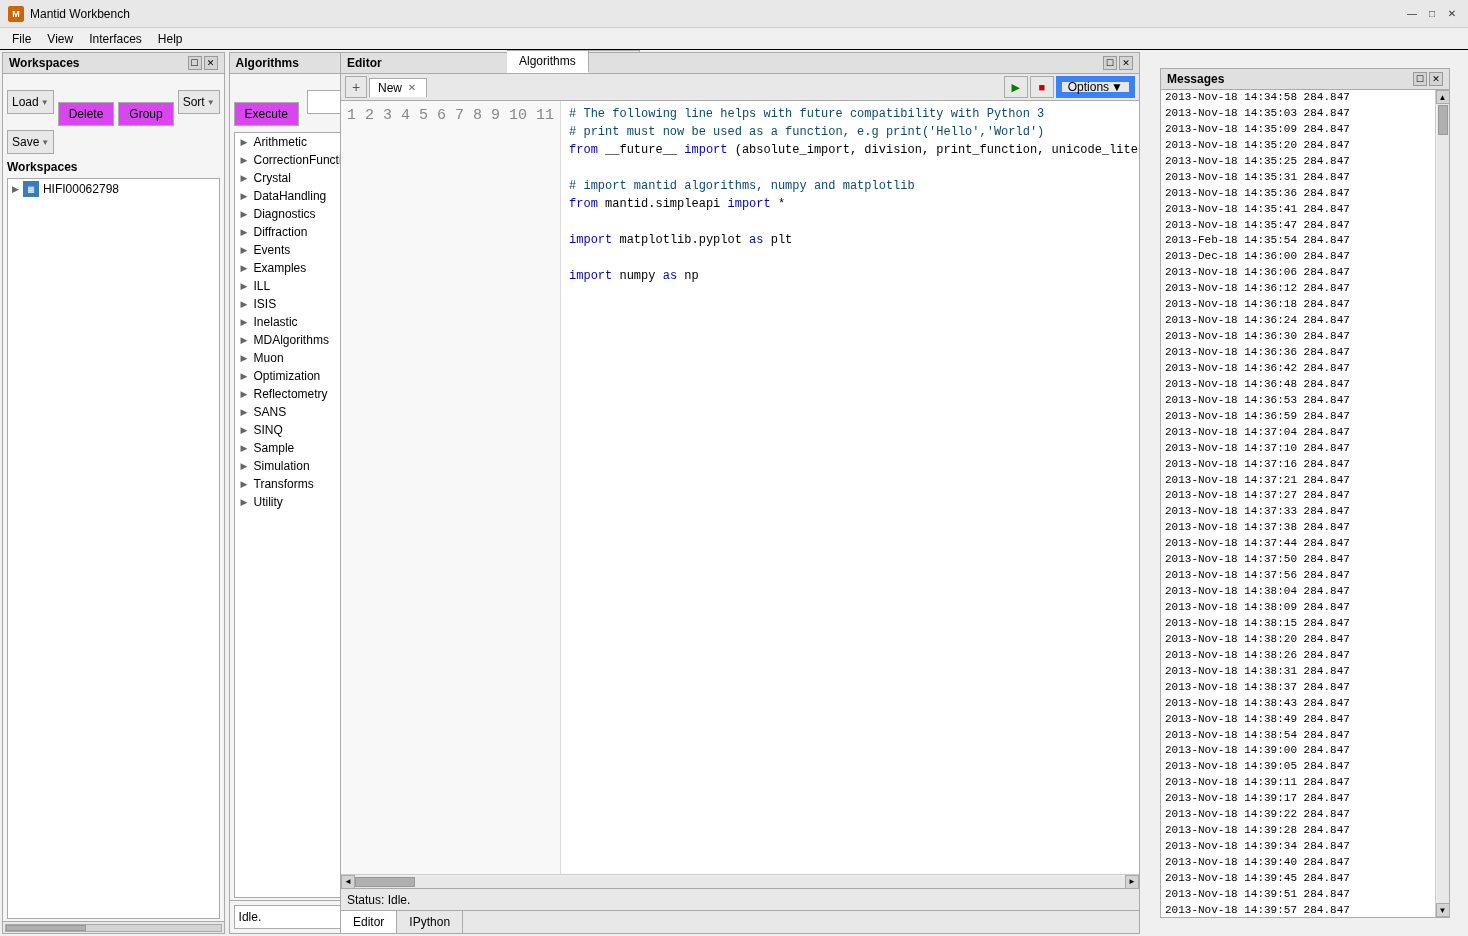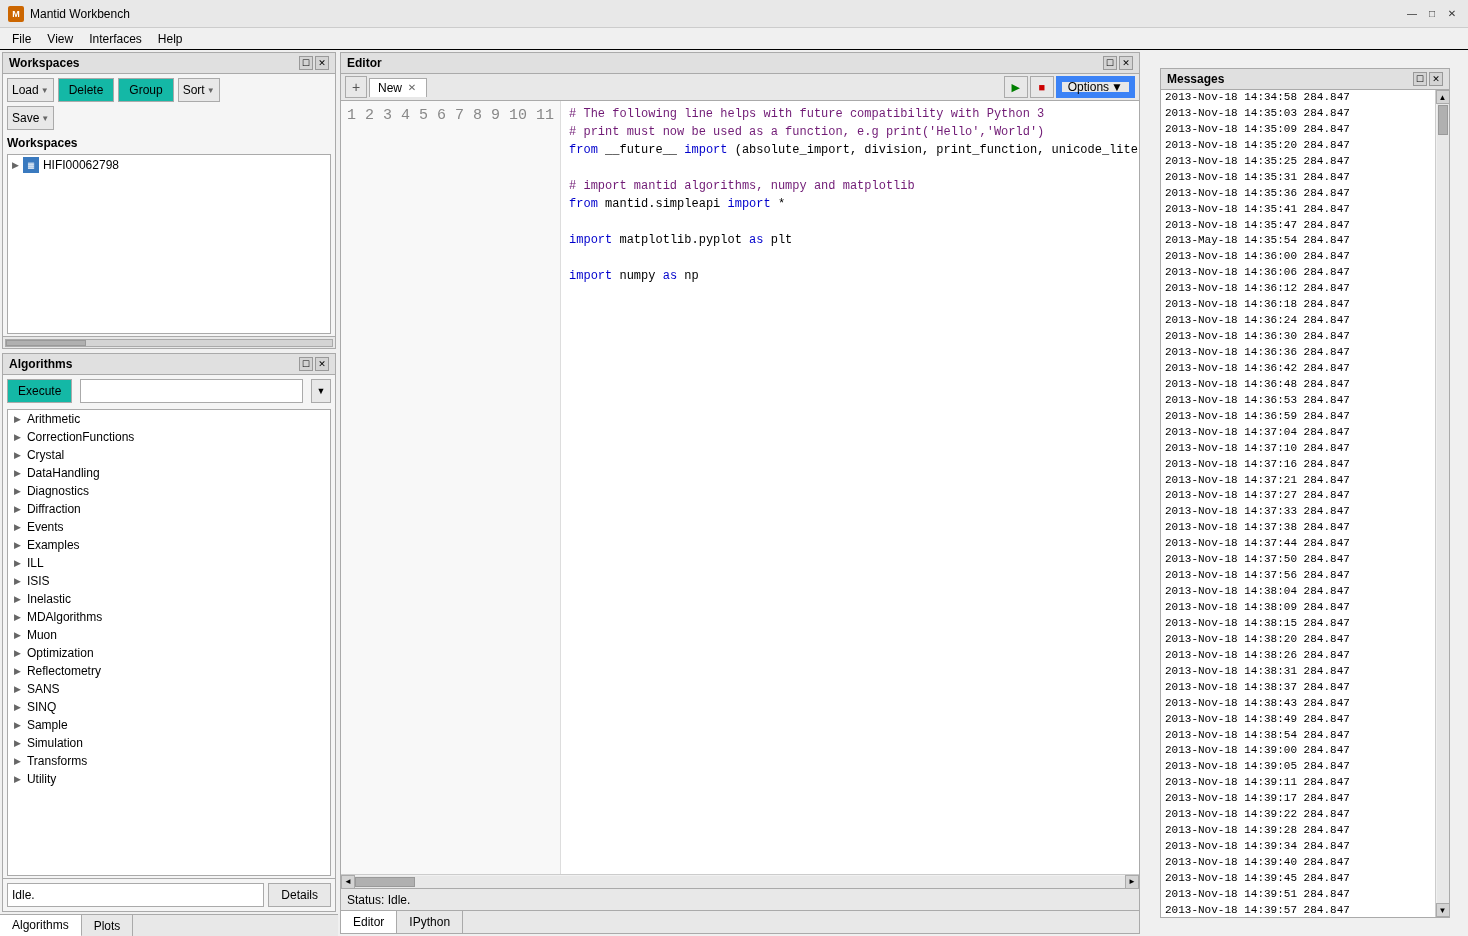--- a/index.html
+++ b/index.html
@@ -79,21 +79,21 @@
     #main-layout {
       display: flex;
       flex: 1;
       overflow: hidden;
     }
 
     
     #left-panel {
       width: 338px;
       display: flex;
-      flex-direction: column;
+      flex-direction: row;
       flex-shrink: 0;
       background: #f0f0f0;
     }
 
     
     #workspaces-panel {
       display: flex;
       flex-direction: column;
       border: 1px solid #aaa;
       background: #f5f5f5;
@@ -130,28 +130,29 @@
     }
 
     .ws-toolbar {
       display: flex;
       align-items: center;
       padding: 4px;
       gap: 4px;
       flex-wrap: wrap;
     }
     .btn {
-      background: #14b8a6;
+      background: #d946ef;
       border: 1px solid #aaa;
       padding: 2px 10px;
       cursor: pointer;
       font-size: 12px;
       height: 24px;
       display: flex;
       align-items: center;
+      margin-top: 24px;
     }
     .btn-dropdown {
       background: #e8e8e8;
       border: 1px solid #aaa;
       padding: 2px 4px;
       cursor: pointer;
       font-size: 12px;
       height: 24px;
       display: flex;
       align-items: center;
@@ -467,21 +468,21 @@
     .code-content {
       flex: 1;
       padding: 4px 8px;
       font-family: 'Courier New', monospace;
       font-size: 12px;
       line-height: 1.5;
       color: #000;
       white-space: pre;
       overflow: auto;
     }
-    .code-comment { color: #701a75; }
+    .code-comment { color: #0c4a6e; }
     .code-keyword { color: #0000cc; font-weight: normal; }
 
     .editor-status {
       background: #e8e8e8;
       border-top: 1px solid #aaa;
       height: 22px;
       display: flex;
       align-items: center;
       padding: 0 6px;
       font-size: 12px;
@@ -876,22 +877,22 @@
 
       <div class="msg-row">2013-Nov-18 14:34:58   284.847</div>
           <div class="msg-row">2013-Nov-18 14:35:03   284.847</div>
           <div class="msg-row">2013-Nov-18 14:35:09   284.847</div>
           <div class="msg-row">2013-Nov-18 14:35:20   284.847</div>
           <div class="msg-row">2013-Nov-18 14:35:25   284.847</div>
           <div class="msg-row">2013-Nov-18 14:35:31   284.847</div>
           <div class="msg-row">2013-Nov-18 14:35:36   284.847</div>
           <div class="msg-row">2013-Nov-18 14:35:41   284.847</div>
           <div class="msg-row">2013-Nov-18 14:35:47   284.847</div>
-          <div class="msg-row">2013-May-18 14:35:54   284.847</div>
-          <div class="msg-row">2013-Nov-18 14:36:00   284.847</div>
+          <div class="msg-row">2013-Feb-18 14:35:54   284.847</div>
+          <div class="msg-row">2013-Dec-18 14:36:00   284.847</div>
           <div class="msg-row">2013-Nov-18 14:36:06   284.847</div>
           <div class="msg-row">2013-Nov-18 14:36:12   284.847</div>
           <div class="msg-row">2013-Nov-18 14:36:18   284.847</div>
           <div class="msg-row">2013-Nov-18 14:36:24   284.847</div>
           <div class="msg-row">2013-Nov-18 14:36:30   284.847</div>
           <div class="msg-row">2013-Nov-18 14:36:36   284.847</div>
           <div class="msg-row">2013-Nov-18 14:36:42   284.847</div>
           <div class="msg-row">2013-Nov-18 14:36:48   284.847</div>
           <div class="msg-row">2013-Nov-18 14:36:53   284.847</div>
           <div class="msg-row">2013-Nov-18 14:36:59   284.847</div>

